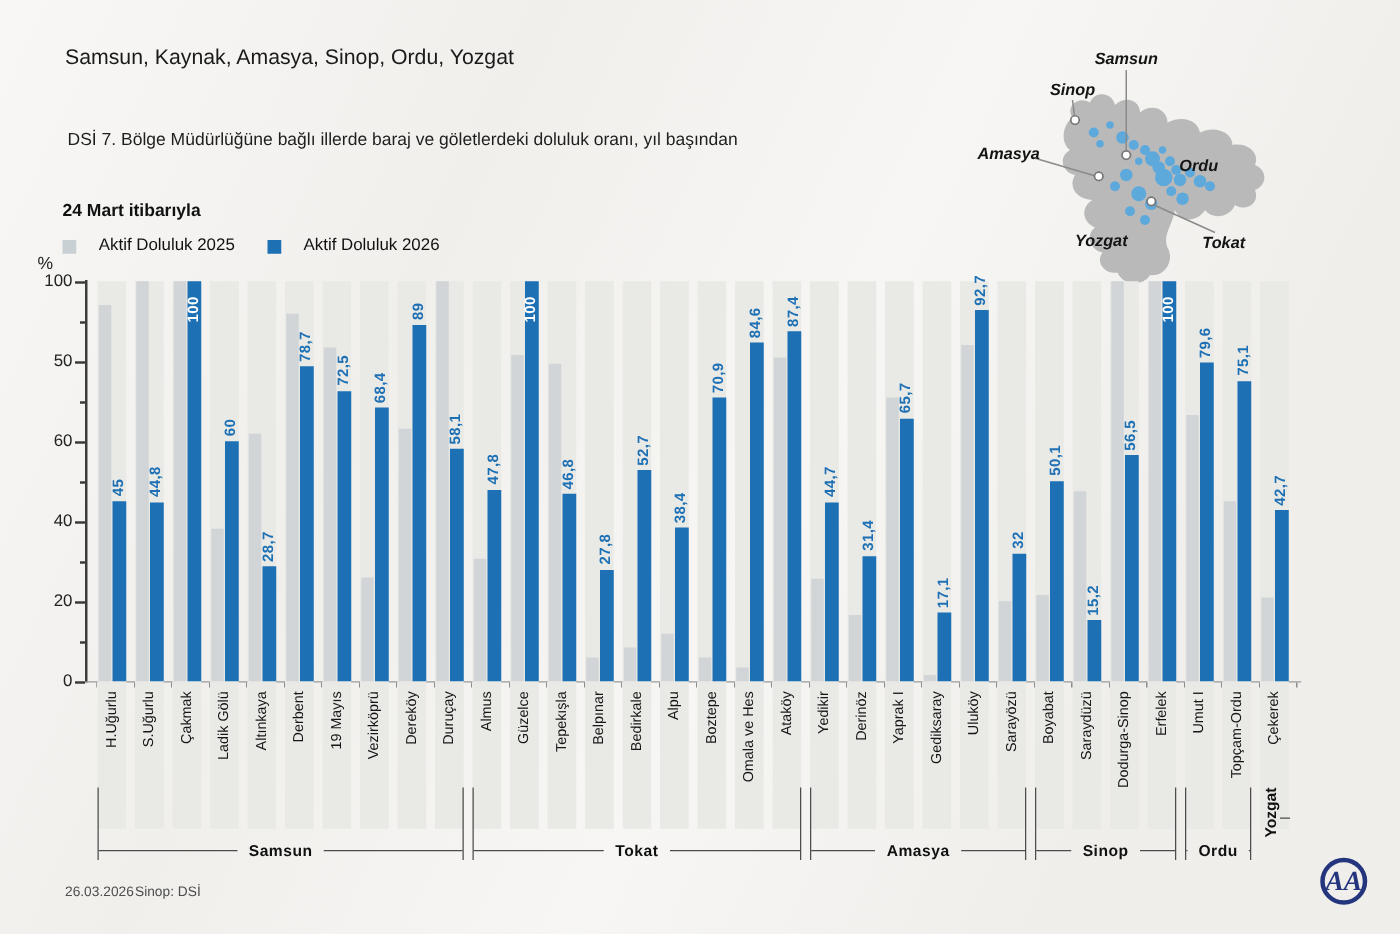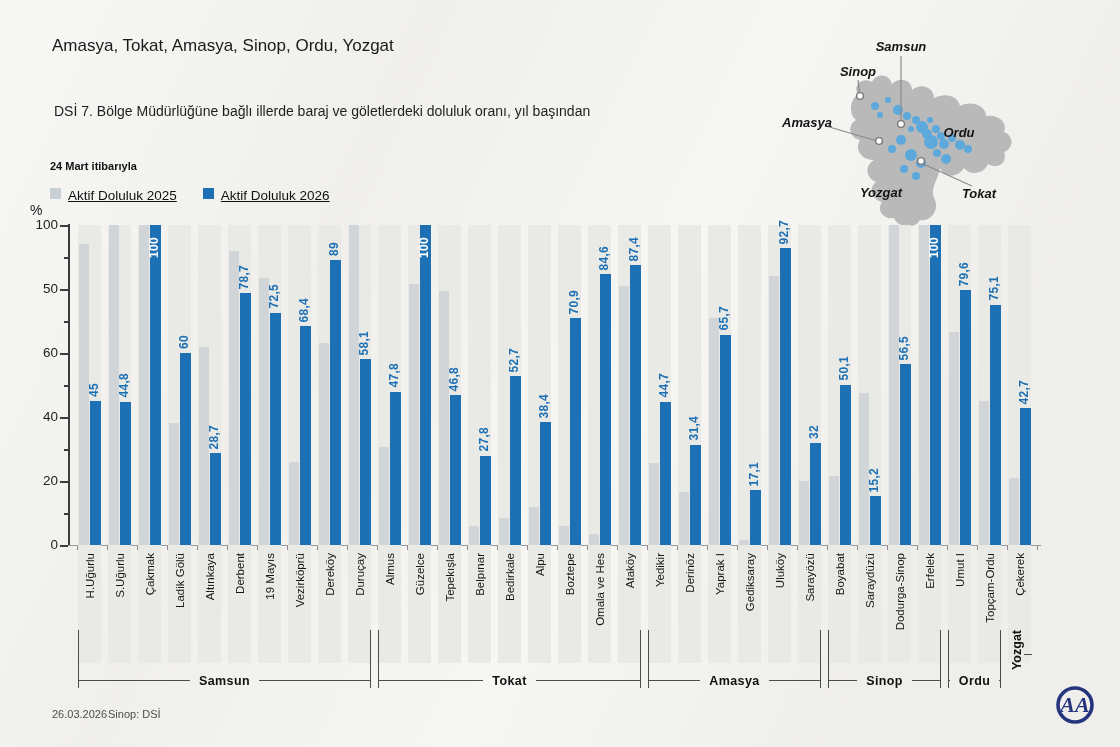--- a/index.html
+++ b/index.html
@@ -13,23 +13,23 @@
   #stage {
     position:relative; width:1120px; height:747px;
     background:
       linear-gradient(115deg, rgba(255,255,255,.35) 0%, rgba(0,0,0,.015) 30%, rgba(255,255,255,.25) 55%, rgba(0,0,0,.02) 80%),
       #f4f3f0;
   }
   
   .kicker { position:absolute; left:52px; top:36px; font-size:17px; color:#1a1a1a; }
   .title  { position:absolute; left:52px; top:58px; font-size:25px; font-weight:bold; color:#0d0d0d; letter-spacing:.1px;}
   .subtitle { position:absolute; left:54px; top:102px; font-size:14px; line-height:19px; color:#1e1e1e; }
-  .asof { position:absolute; left:50px; top:160px; font-size:11px; font-weight:bold; }
+  .asof { position:absolute; left:50px; top:160px; font-size:14px; font-weight:bold; }
   .legend { position:absolute; left:50px; top:188px; display:flex; gap:26px; font-size:13.5px; color:#111; }
-  .legend-item { display:flex; align-items:flex-start; gap:7px;text-decoration:underline; }
+  .legend-item { display:flex; align-items:flex-end; gap:18px; }
   .sw { width:11px; height:11px; display:inline-block; }
   .sw-2025 { background:#c9d0d4; }
   .sw-2026 { background:#1d70b4; }
   
   .pct { position:absolute; left:30px; top:202px; font-size:14px; color:#222; }
   .axis-line { position:absolute; left:68px; top:224px; width:1.5px; height:322px; background:#3c3c3c; }
   .ytick { position:absolute; background:#3c3c3c; height:1.5px; }
   .ylab { position:absolute; width:34px; text-align:right; font-size:13.5px; color:#222; }
   .baseline { position:absolute; left:68px; top:545px; width:973px; height:1px; background:#9a9a9a; }
   .xticks { position:absolute; left:77px; top:546px; width:961px; height:4px;
@@ -68,21 +68,21 @@
   
   .f-date { position:absolute; left:52px; top:708px; font-size:11px; color:#4d4d4d; }
   .f-src  { position:absolute; left:108px; top:708px; font-size:11px; color:#4d4d4d; }
   #aa-logo { position:absolute; left:1046px; top:682px; width:58px; height:52px; }
 </style>
 </head>
 <body>
 
 <div id="stage">
 
-  <div class="kicker">Amasya, Tokat, Amasya, Sinop, Ordu, Yozgat</div>
+  <div class="kicker">Samsun, Kaynak, Amasya, Sinop, Ordu, Yozgat</div>
   <div class="subtitle">
     <div>DSİ 7. Bölge Müdürlüğüne bağlı illerde baraj ve göletlerdeki doluluk oranı, yıl başından</div>
   </div>
   <div class="asof">24 Mart itibarıyla</div>
 
   <div class="legend">
     <div class="legend-item">
       <span class="sw sw-2025"></span>
       <span>Aktif Doluluk 2025</span>
     </div>

